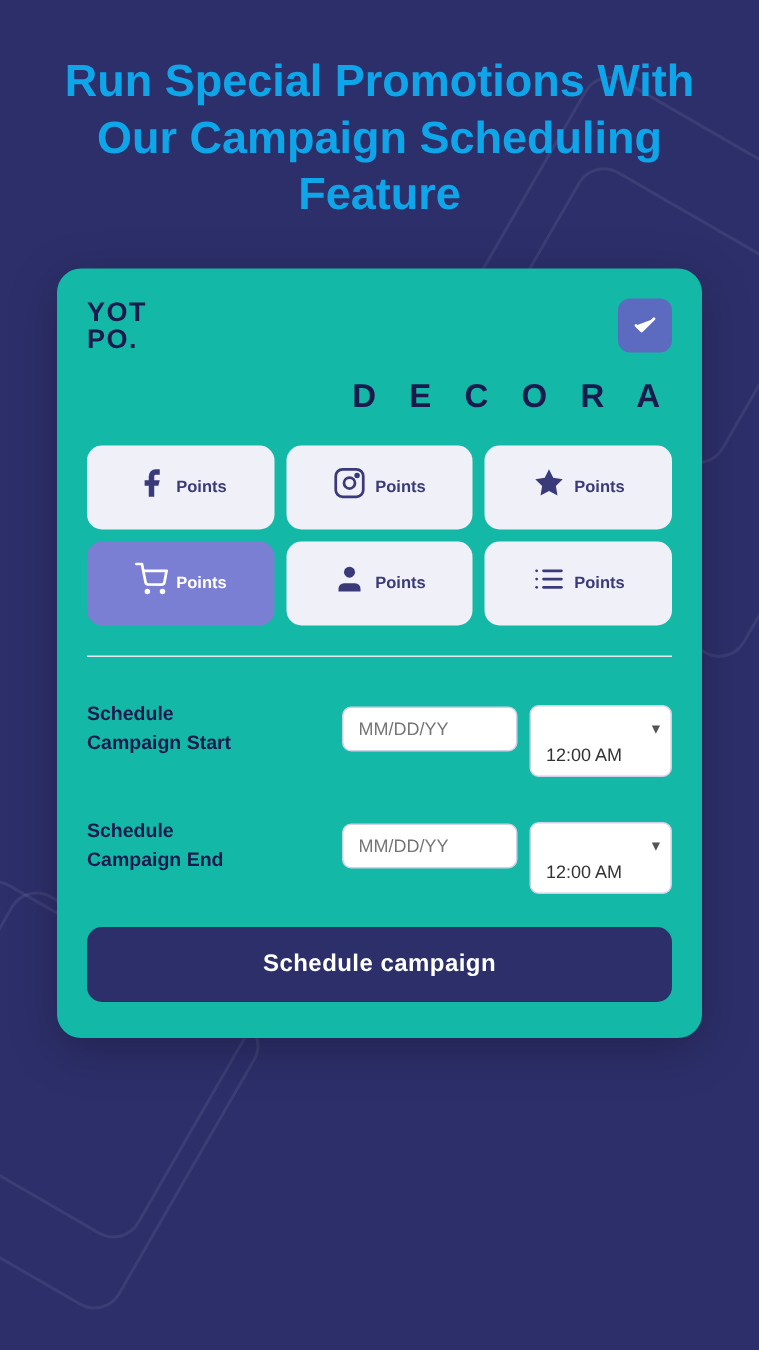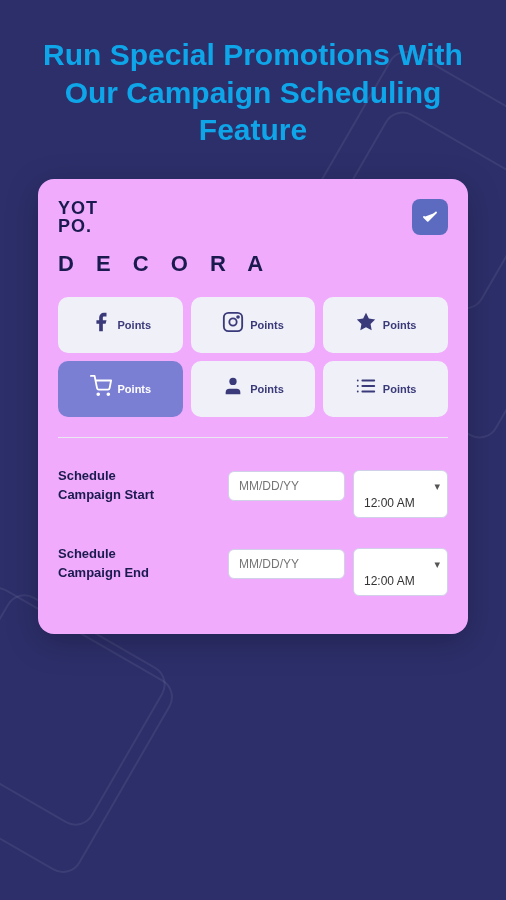--- a/index.html
+++ b/index.html
@@ -54,21 +54,21 @@
       color: #0ea5e9;
       font-size: 30px;
       font-weight: 800;
       line-height: 1.25;
       padding: 36px 30px 30px;
     }
 
     .card {
       position: relative;
       z-index: 1;
-      background: #f0abfc;
+      background: #14b8a6;
       border-radius: 16px;
       width: 430px;
       padding: 20px 20px 24px;
       box-shadow: 0 8px 32px rgba(0,0,0,0.25);
     }
 
     
     .card-header {
       display: flex;
       justify-content: space-between;
@@ -93,21 +93,21 @@
       border-radius: 8px;
       display: flex;
       align-items: center;
       justify-content: center;
       color: white;
       font-size: 18px;
     }
 
     
     .brand-name {
-      text-align: left;
+      text-align: right;
       font-size: 22px;
       font-weight: 700;
       letter-spacing: 8px;
       color: #1a1a4e;
       margin-bottom: 20px;
     }
 
     
     .points-grid {
       display: grid;
@@ -352,14 +352,15 @@
           <option>12:30 AM</option>
           <option>1:00 AM</option>
           <option>6:00 AM</option>
           <option>12:00 PM</option>
         </select>
       </div>
     </div>
   </div>
 
   
+  <button class="schedule-btn">Schedule campaign</button>
 
 </div>
 
 </body></html>

